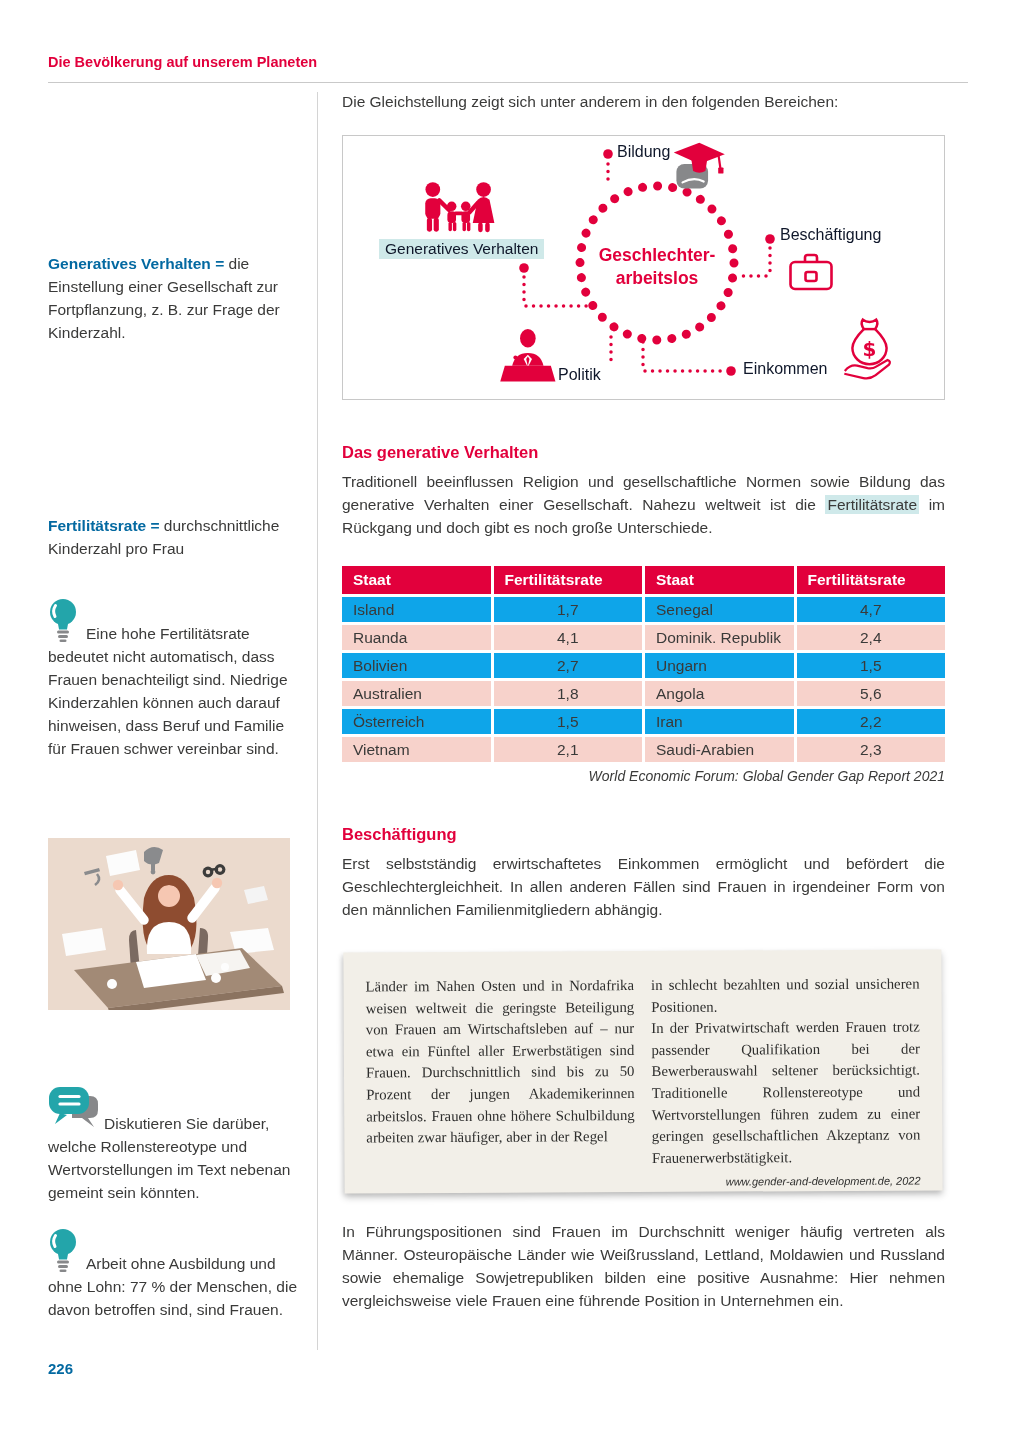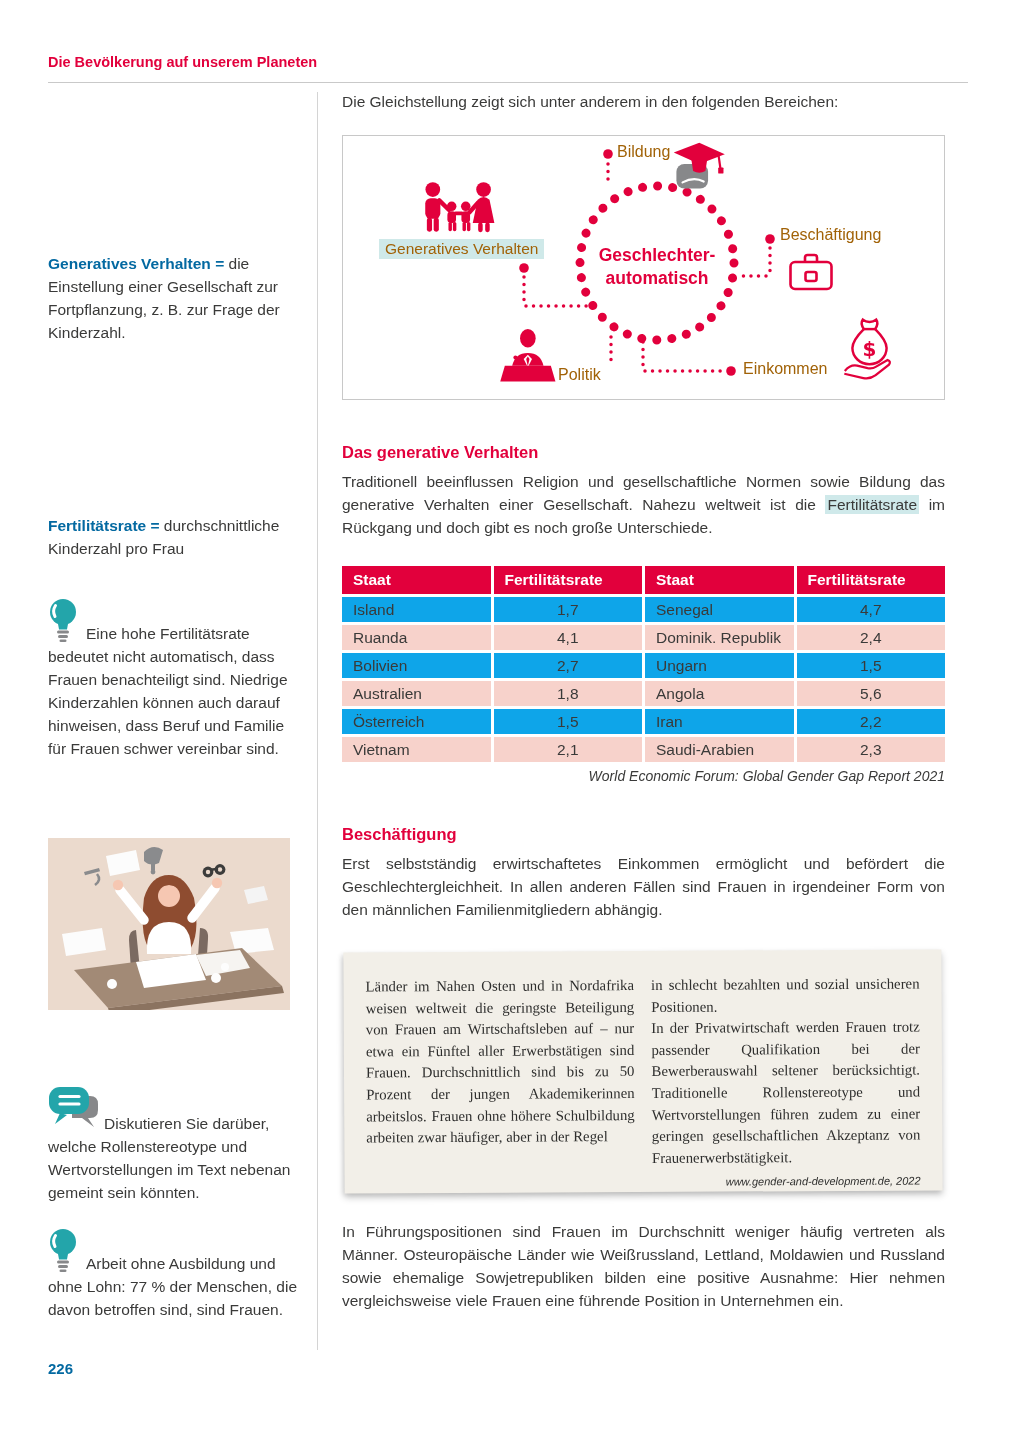--- a/index.html
+++ b/index.html
@@ -36,21 +36,21 @@
   #h-besch{top:825px}
   .body-j{margin:0;text-align:justify;font-size:15.5px;line-height:23px;}
   #p-gen{top:470px}
   #p-besch{top:852px}
   #p-closing{top:1220px}
   .hl{background:#cfe9ea;padding:1px 2px;}
 
   
   .diagram{top:135px;height:263px;width:601px;border:1px solid #c8c8c8;position:absolute;}
   .diag-svg{position:absolute;left:0;top:0;width:601px;height:263px;}
-  .diag-label{position:absolute;font-size:16px;color:#a16207;white-space:nowrap;}
+  .diag-label{position:absolute;font-size:16px;color:#0f172a;white-space:nowrap;}
   #lbl-bildung{left:274px;top:7px}
   #lbl-besch{left:437px;top:90px}
   #lbl-eink{left:400px;top:224px}
   #lbl-politik{left:215px;top:230px}
   #lbl-gen{left:36px;top:103px;background:#cfe9e9;padding:1px 6px;font-size:15.5px;}
   .diag-center{position:absolute;left:224px;top:108px;width:180px;text-align:center;
                color:#e2003c;font-weight:bold;font-size:17.5px;line-height:23px;}
 
   
   .ftable{top:566px;font-size:15.5px;}
@@ -248,21 +248,21 @@
           <path d="M4,62 q6,-7 13,-5.5 l11,2.5 q5,1 9,-1.5 l12,-7 q4,1.5 1.5,5 l-14,11 q-6,4.5 -13,3 l-20,-4.5" stroke-width="2.4"></path>
         </g>
       </svg>
       <span class="diag-label" id="lbl-bildung">Bildung</span>
       <span class="diag-label" id="lbl-besch">Beschäftigung</span>
       <span class="diag-label" id="lbl-eink">Einkommen</span>
       <span class="diag-label" id="lbl-politik">Politik</span>
       <span class="diag-label" id="lbl-gen">Generatives Verhalten</span>
       <div class="diag-center">
         <span>Geschlechter-</span><br>
-        <span>automatisch</span>
+        <span>arbeitslos</span>
       </div>
     </div>
 
     <h2 class="mn red-h" id="h-gen">Das generative Verhalten</h2>
     <p class="mn body-j" id="p-gen"><span>Traditionell beeinflussen Religion und gesellschaftliche Normen sowie Bildung das generative Verhalten einer Gesellschaft. Nahezu weltweit ist die </span><span class="hl">Fertilitätsrate</span><span> im Rückgang und doch gibt es noch große Unterschiede.</span></p>
 
     <div class="mn ftable">
       <div class="t-row t-head">
         <div class="t-cell">Staat</div>
         <div class="t-cell">Fertilitätsrate</div>

